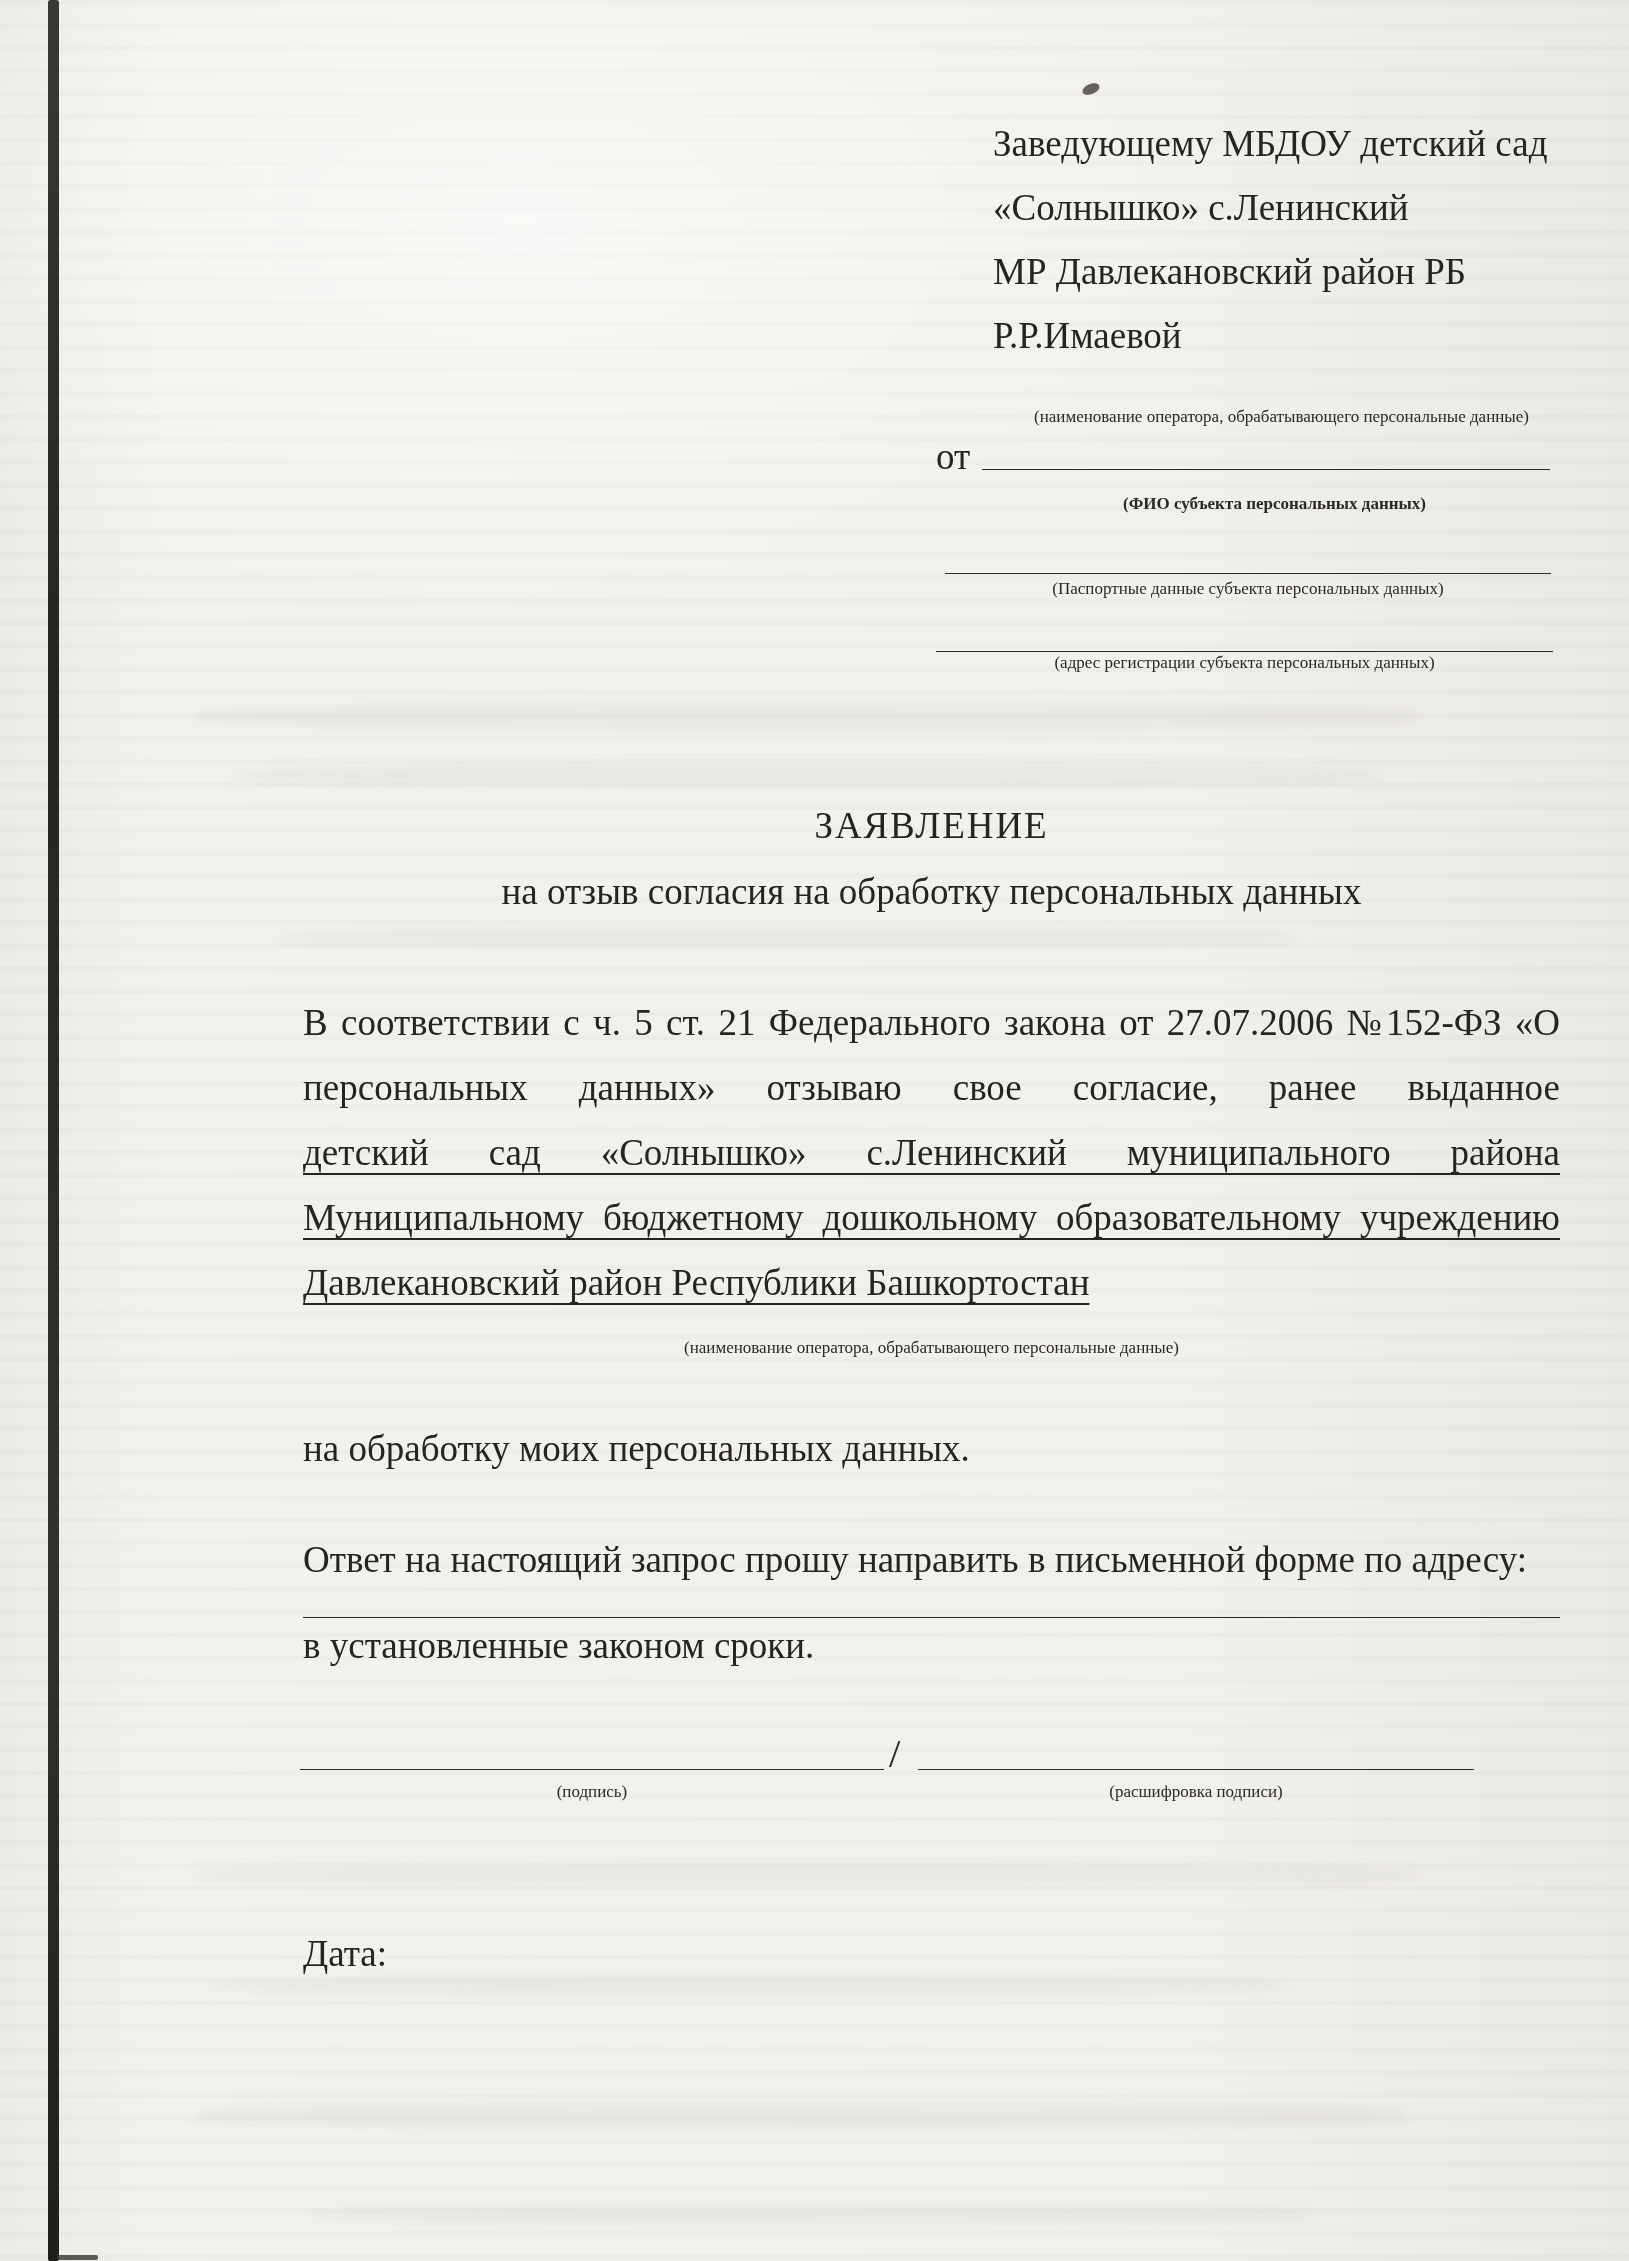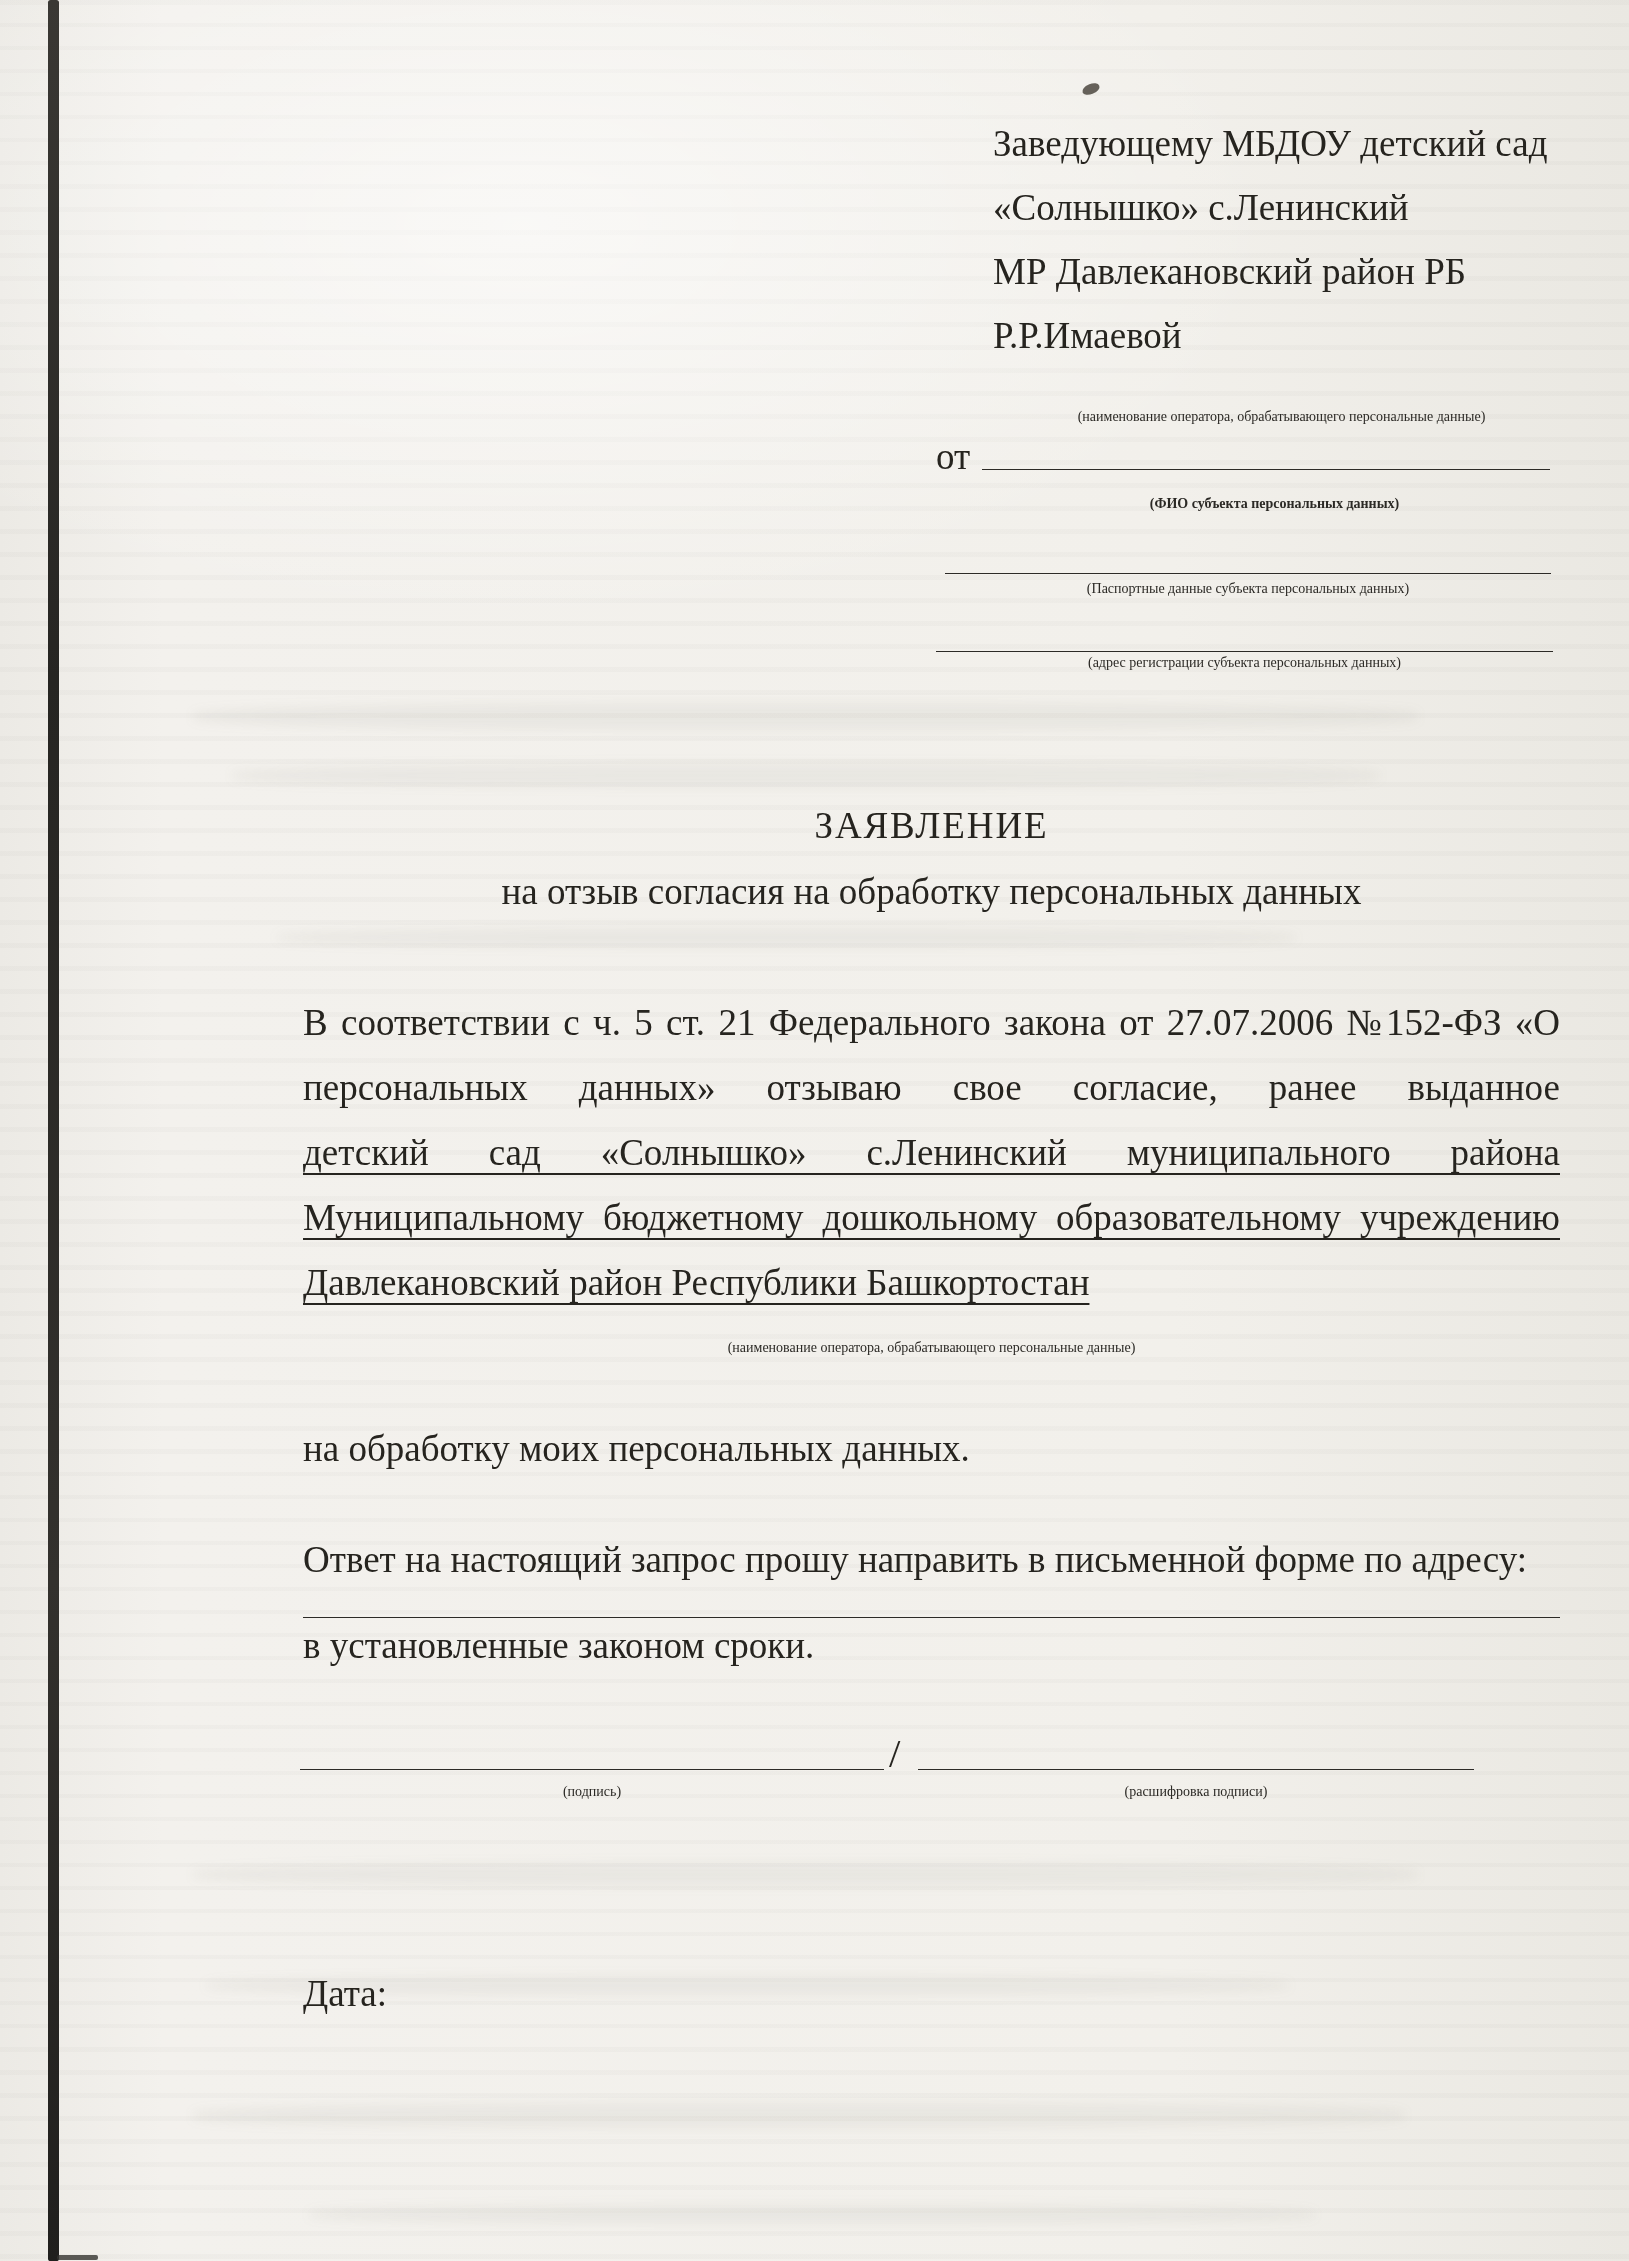--- a/index.html
+++ b/index.html
@@ -42,21 +42,21 @@
   .s4{ left:193px; top:1863px; width:1225px; height:23px; }
   .s5{ left:206px; top:1976px; width:1083px; height:19.3px; }
   .s6{ left:193px; top:2103px; width:1212px; height:24.5px; }
   .s7{ left:309px; top:2205px; width:1006px; height:19.3px; }
 
   .recipient{
     position:absolute; left:993px; top:112px; width:574px;
     font-size:37px; line-height:64px; white-space:nowrap;
   }
   .cap{
-    position:absolute; font-size:14px; line-height:22px; text-align:center;
+    position:absolute; font-size:17px; line-height:22px; text-align:center;
     color:#2b2925; white-space:nowrap;
   }
   .cap-operator-top{ left:998px; top:406px; width:567px; }
   .cap-fio{ left:1000px; top:493px; width:549px;font-weight:bold; }
   .cap-passport{ left:945px; top:578px; width:606px; }
   .cap-address{ left:936px; top:652px; width:617px; }
   .cap-operator-body{ left:303px; top:1337px; width:1257px; }
   .cap-sig{ left:300px; top:1781px; width:584px; }
   .cap-transcript{ left:918px; top:1781px; width:556px; }
 
@@ -98,21 +98,21 @@
     text-underline-offset:7.7px;
   }
 
   .text-line{
     position:absolute; left:303px; width:1257px;
     font-size:37px; line-height:43px; white-space:nowrap;
   }
   .processing{ top:1427px; }
   .response{ top:1538px; }
   .terms{ top:1624px; }
-  .date{ top:1972px;font-family:Liberation Serif, serif; }
+  .date{ top:1932px;font-family:Liberation Serif, serif; }
 
   .sig-slash{
     position:absolute; left:889px; top:1732px;
     font-size:41px; line-height:43px;
   }
 </style>
 </head>
 <body>
 
 <div class="paper">

